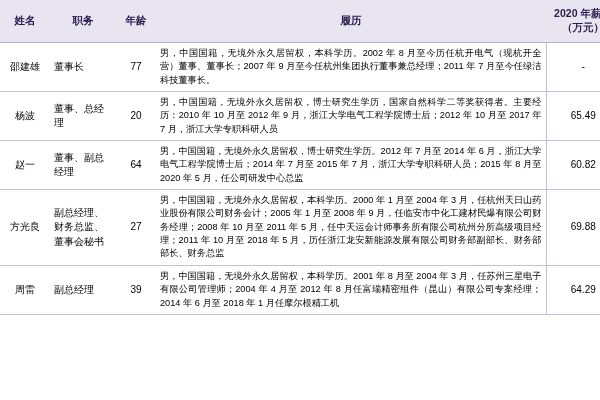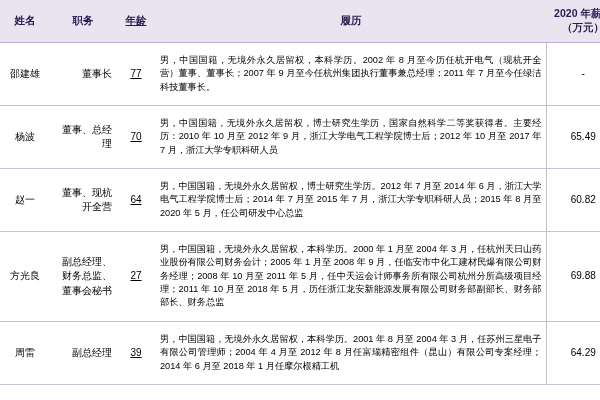--- a/index.html
+++ b/index.html
@@ -33,26 +33,26 @@
     font-size: 10.5px;
     text-align: center;
     vertical-align: middle;
     padding: 7px 2px;
     border: none;
     border-bottom: 1px solid #b9aed2;
   }
   table.exec-table tbody td {
     border-bottom: 1px solid #c8bedc;
     vertical-align: middle;
-    padding: 11px 4px;
+    padding: 4px 4px;
     line-height: 1.45;
   }
   .col-name   { width: 46px;  text-align: center; font-size: 10px; }
-  .col-title  { width: 62px;  text-align: right; font-size: 10px; }
-  .col-age    { width: 36px;  text-align: center; font-size: 10px; text-decoration: underline; }
+  .col-title  { width: 62px;  text-align: left; font-size: 10px; }
+  .col-age    { width: 36px;  text-align: center; font-size: 10px; }
   .col-resume { width: 386px; text-align: left; font-size: 9.2px; }
   .col-salary { width: 70px;  text-align: center; font-size: 10px; }
 
   thead th.col-resume { text-align: center; font-family: Liberation Serif, serif; }
   tbody td.col-salary {
     border-left: 1px solid #c8bedc;
   }
   thead th.col-salary {
     border-left: 1px solid #b9aed2;
   }
@@ -85,29 +85,29 @@
         <td class="col-title">董事长</td>
         <td class="col-age">77</td>
         <td class="col-resume">
             <span class="resume-text">男，中国国籍，无境外永久居留权，本科学历。2002 年 8 月至今历任杭开电气（现杭开全营）董事、董事长；2007 年 9 月至今任杭州集团执行董事兼总经理；2011 年 7 月至今任绿洁科技董事长。</span>
           </td>
         <td class="col-salary">-</td>
       </tr>
       <tr>
         <td class="col-name">杨波</td>
         <td class="col-title">董事、总经理</td>
-        <td class="col-age">70</td>
+        <td class="col-age">20</td>
         <td class="col-resume">
             <span class="resume-text">男，中国国籍，无境外永久居留权，博士研究生学历，国家自然科学二等奖获得者。主要经历：2010 年 10 月至 2012 年 9 月，浙江大学电气工程学院博士后；2012 年 10 月至 2017 年 7 月，浙江大学专职科研人员</span>
           </td>
         <td class="col-salary">65.49</td>
       </tr>
       <tr>
         <td class="col-name">赵一</td>
-        <td class="col-title">董事、现杭开全营</td>
+        <td class="col-title">董事、副总经理</td>
         <td class="col-age">64</td>
         <td class="col-resume">
             <span class="resume-text">男，中国国籍，无境外永久居留权，博士研究生学历。2012 年 7 月至 2014 年 6 月，浙江大学电气工程学院博士后；2014 年 7 月至 2015 年 7 月，浙江大学专职科研人员；2015 年 8 月至 2020 年 5 月，任公司研发中心总监</span>
           </td>
         <td class="col-salary">60.82</td>
       </tr>
       <tr>
         <td class="col-name">方光良</td>
         <td class="col-title">副总经理、财务总监、董事会秘书</td>
         <td class="col-age">27</td>

